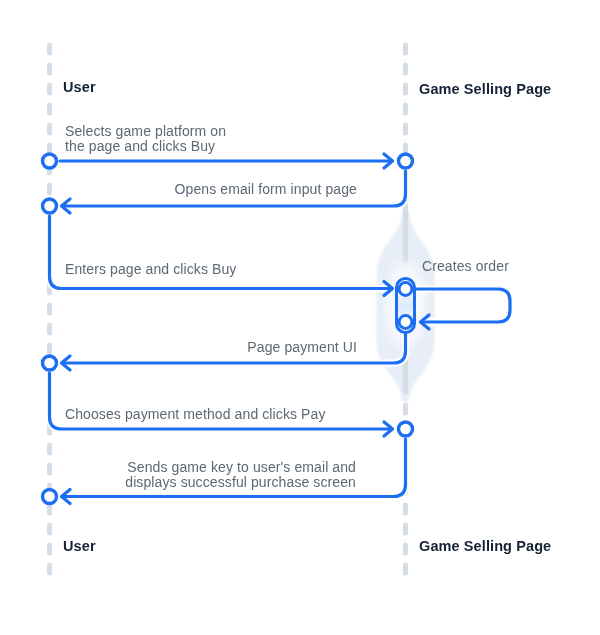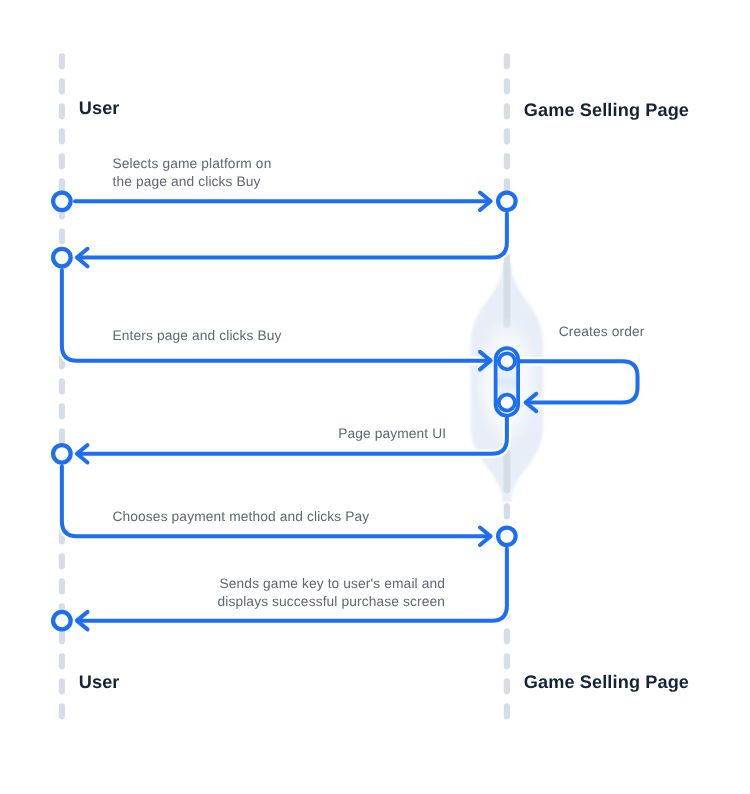--- a/index.html
+++ b/index.html
@@ -28,21 +28,21 @@
   .cap-port{fill:#ffffff;stroke:var(--accent);stroke-width:3;}
   .capsule{stroke:var(--accent);stroke-width:3;}
 
   .label{position:absolute;white-space:pre-line;}
   .actor{
     color:var(--actor-text);
     font-size:14.5px;font-weight:700;letter-spacing:.1px;
   }
   .msg-label{
     color:var(--message-text);
-    font-size:11px;line-height:15px;letter-spacing:.1px;margin-left:25px;
+    font-size:14px;line-height:15px;letter-spacing:.1px;
   }
   .ta-r{text-align:right;}
 
   
   .a-tl{left:63px;top:79px;}
   .a-tr{left:419px;top:81px;}
   .a-bl{left:63px;top:538px;}
   .a-br{left:419px;top:538px;}
 
   
@@ -143,20 +143,21 @@
     <circle class="port" cx="49.5" cy="496.5" r="7"></circle>
   </svg>
 
   <div class="label actor a-tl">User</div>
   <div class="label actor a-tr">Game Selling Page</div>
   <div class="label actor a-bl">User</div>
   <div class="label actor a-br">Game Selling Page</div>
 
   <div class="label msg-label m1">Selects game platform on
 the page and clicks Buy</div>
+  <div class="label msg-label m2 ta-r">Opens email form input page</div>
   <div class="label msg-label m3">Enters page and clicks Buy</div>
   <div class="label msg-label m4">Creates order</div>
   <div class="label msg-label m5 ta-r">Page payment UI</div>
   <div class="label msg-label m7 ta-r">Sends game key to user's email and
 displays successful purchase screen</div>
   <div class="label msg-label m6">Chooses payment method and clicks Pay</div>
 
 </div>
 
 </body></html>

